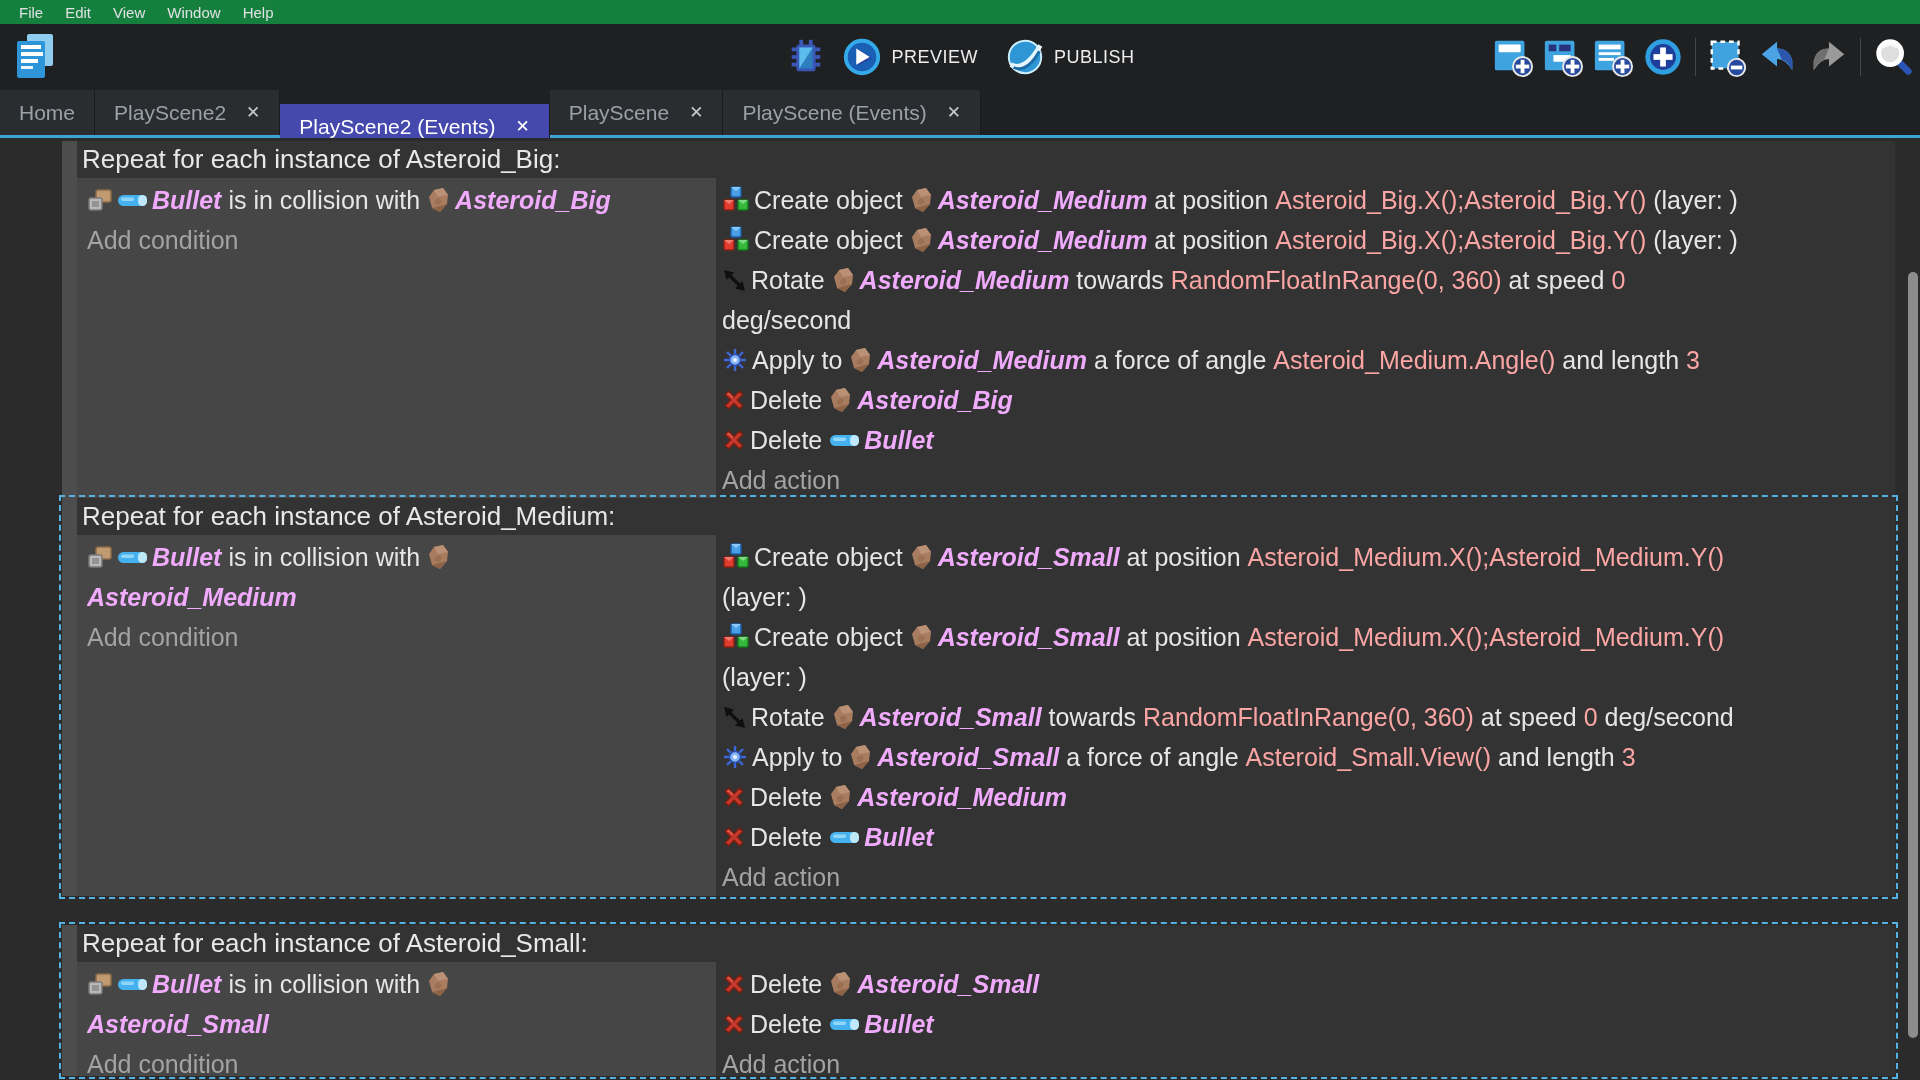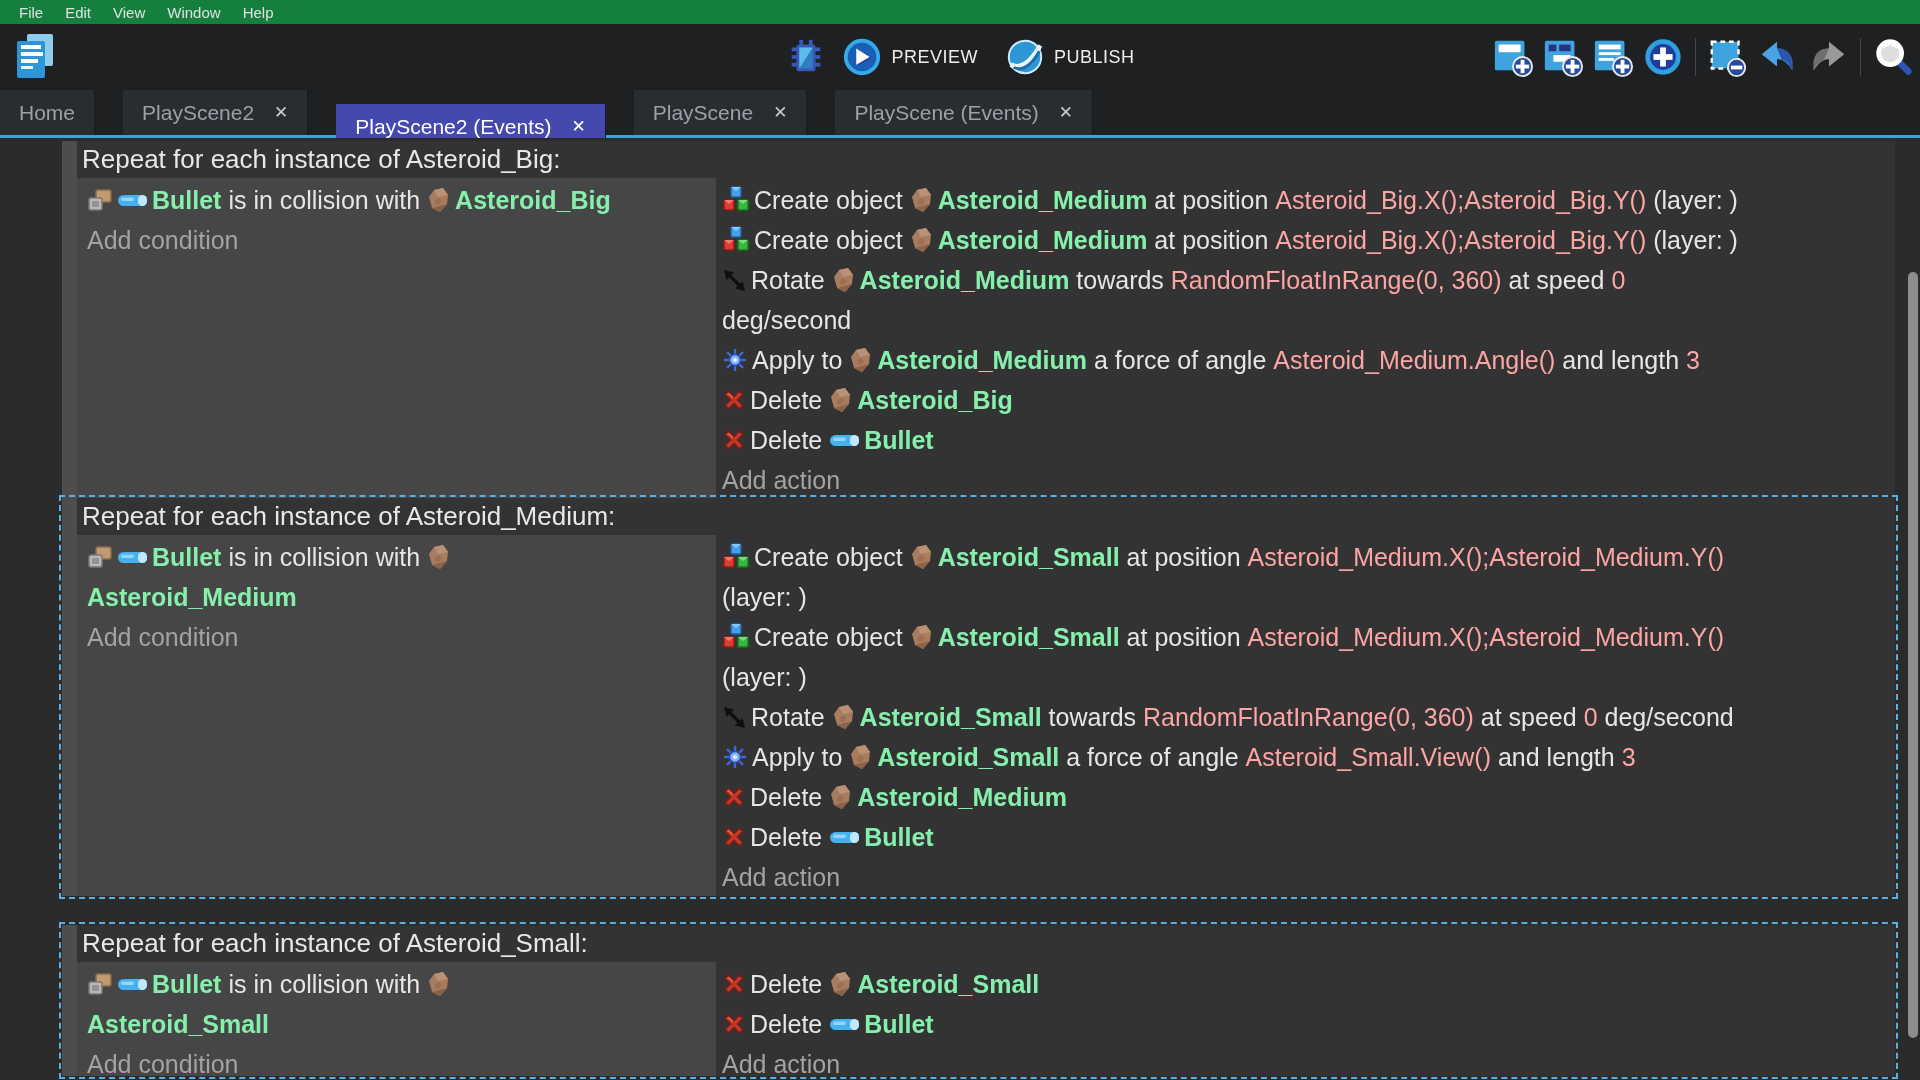--- a/index.html
+++ b/index.html
@@ -17,42 +17,42 @@
   .logo-btn{position:absolute;left:12px;top:8px;width:46px;height:50px;}
   .tb-center{position:absolute;left:0;top:0;width:1920px;height:66px;
              display:flex;align-items:center;justify-content:center;gap:14px;}
   .tb-btn{display:flex;align-items:center;gap:8px;color:#ededed;font-size:18px;letter-spacing:.5px;}
   .tb-right{position:absolute;right:6px;top:0;height:66px;display:flex;align-items:center;gap:8px;}
   .tb-icon{width:42px;height:42px;}
   .tb-sep{width:1px;height:38px;background:#45474a;margin:0 3px;}
 
   
   .tabbar{position:absolute;left:0;top:90px;width:1920px;height:45px;background:#1f2022;
-          border-bottom:3px solid #3ba6d4;display:flex;gap:28px;}
+          border-bottom:3px solid #3ba6d4;display:flex;}
   .tab{display:flex;align-items:center;height:100%;padding:0 19px;background:#2a2d30;
        border-right:1px solid #181a1c;color:#9ba1a8;font-size:21px;}
   .tab.active{background:#4549ae;color:#ffffff;margin-top:14px;}
   .tab-close{margin-left:20px;font-size:17px;color:#c9c9c9;line-height:1;}
   .tab.active .tab-close{color:#ffffff;}
 
   
   .events-area{position:absolute;left:0;top:138px;width:1920px;height:942px;
                background:#2b2b2b;overflow:hidden;}
   .event{position:absolute;left:62px;width:1833px;display:flex;background:#333333;}
   .event.selected{outline:2px dashed #55b1e2;outline-offset:1px;}
   .handle{width:15px;background:#4d4d4d;flex:none;}
   .ev-main{flex:1;display:flex;flex-direction:column;min-width:0;}
   .ev-header{height:37px;line-height:37px;padding-left:5px;color:#e8e8e8;font-size:26px;
              white-space:nowrap;overflow:hidden;}
   .ev-body{flex:1;display:flex;min-height:0;overflow:hidden;}
   .cond{width:639px;flex:none;background:#464646;padding:2px 0 0 10px;box-sizing:border-box;}
   .act{flex:1;min-width:0;padding:2px 0 0 6px;}
   .line{height:40px;display:flex;align-items:center;white-space:pre;overflow:hidden;
         color:#e6e6e6;font-size:25px;}
-  .line .obj{color:#86efac;font-weight:bold;}
+  .line .obj{color:#f0abfc;font-weight:bold;font-style:italic;}
   .line .expr{color:#fca5a5;}
   .line.ph{color:#a3a3a3;}
   .ev-icon{flex:none;margin-right:4px;}
 
   
   .sb-track{position:absolute;right:0;top:0;width:14px;height:942px;}
   .sb-thumb{position:absolute;right:2px;top:134px;width:10px;height:766px;
             background:#8d8d8d;border-radius:5px;}
 
   .hidden-defs{position:absolute;width:0;height:0;overflow:hidden;}

